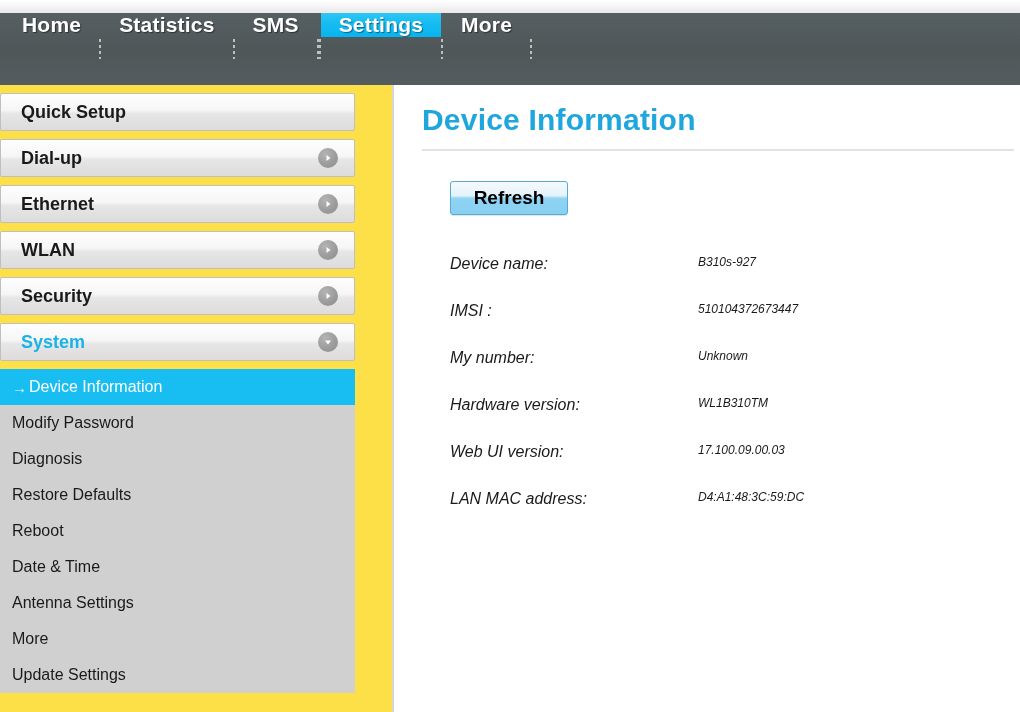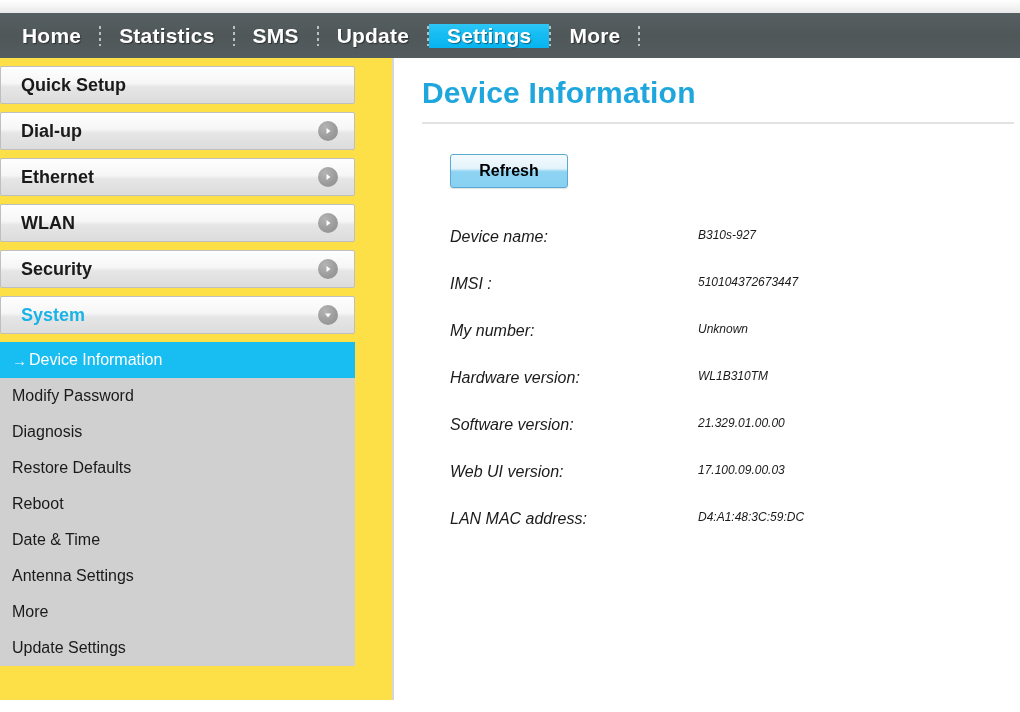--- a/index.html
+++ b/index.html
@@ -17,24 +17,24 @@
   }
 
   
   .top-strip {
     height: 13px;
     background: linear-gradient(to bottom, #ffffff 0%, #f2f2f2 60%, #e9e9e9 100%);
   }
 
   
   .navbar {
-    height: 45px;
+    height: 72px;
     background: linear-gradient(to bottom, #565f61 0%, #4f5759 50%, #535c5e 100%);
     display: flex;
-    align-items: center;
+    align-items: flex-start;
     box-sizing: border-box;
   }
   .nav-item {
     display: flex;
     align-items: center;
     padding: 0 18px;
     color: #ffffff;
     font-size: 21px;
     font-weight: bold;
     letter-spacing: 0.2px;
@@ -153,21 +153,21 @@
     height: 2px;
     background: #e2e2e2;
     width: 592px;
     margin-bottom: 30px;
   }
   .refresh-btn {
     margin-left: 28px;
     width: 118px;
     height: 34px;
     font-family: "Liberation Sans", sans-serif;
-    font-size: 16px;
+    font-size: 19px;
     font-weight: bold;
     color: #000000;
     border: 1px solid #5aa9d0;
     border-radius: 3px;
     background: linear-gradient(to bottom, #f4fafd 0%, #e4f3fb 42%, #8ed3f2 52%, #88d1f2 100%);
     cursor: pointer;
     box-shadow: 0 1px 1px rgba(0,0,0,0.12);
   }
 
   .info-table {
@@ -198,21 +198,20 @@
 
 <div class="top-strip"></div>
 
 <div class="navbar" id="navbar">
     <div class="nav-item first">Home</div>
     <div class="nav-sep"></div>
     <div class="nav-item">Statistics</div>
     <div class="nav-sep"></div>
     <div class="nav-item">SMS</div>
     <div class="nav-sep"></div>
-    <div class="nav-item">Update</div>
     <div class="nav-sep"></div>
     <div class="nav-item active">Settings</div>
     <div class="nav-sep"></div>
     <div class="nav-item">More</div>
     <div class="nav-sep"></div>
     <div class="nav-fill"></div>
   </div>
 
 <div class="page">
 
@@ -310,24 +309,20 @@
           </tr>
           <tr>
             <td class="info-label">My number:</td>
             <td class="info-value">Unknown</td>
           </tr>
           <tr>
             <td class="info-label">Hardware version:</td>
             <td class="info-value">WL1B310TM</td>
           </tr>
           <tr>
-            <td class="info-label">Software version:</td>
-            <td class="info-value">21.329.01.00.00</td>
-          </tr>
-          <tr>
             <td class="info-label">Web UI version:</td>
             <td class="info-value">17.100.09.00.03</td>
           </tr>
           <tr>
             <td class="info-label">LAN MAC address:</td>
             <td class="info-value">D4:A1:48:3C:59:DC</td>
           </tr>
         </tbody>
     </table>
   </div>

